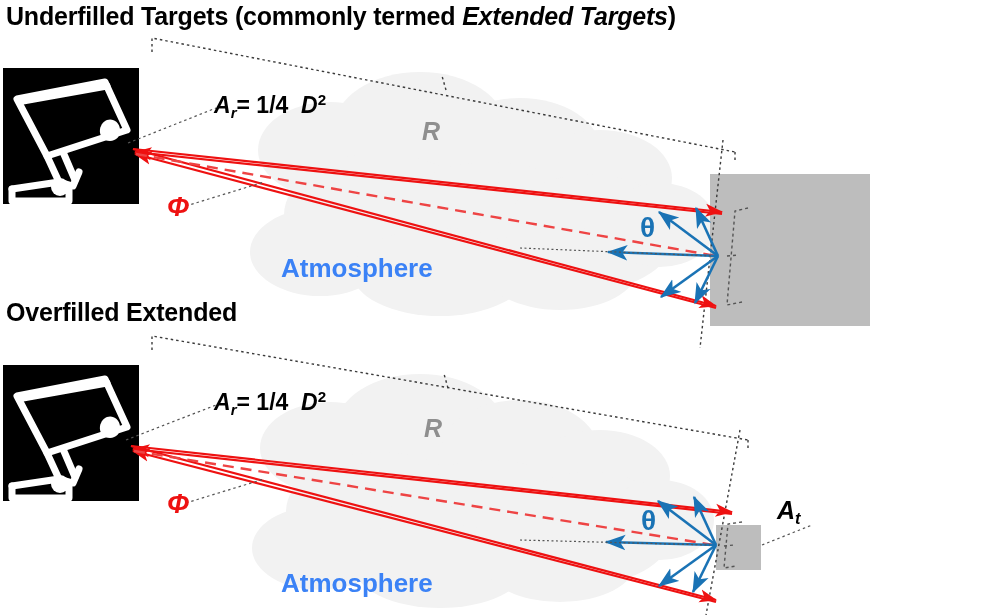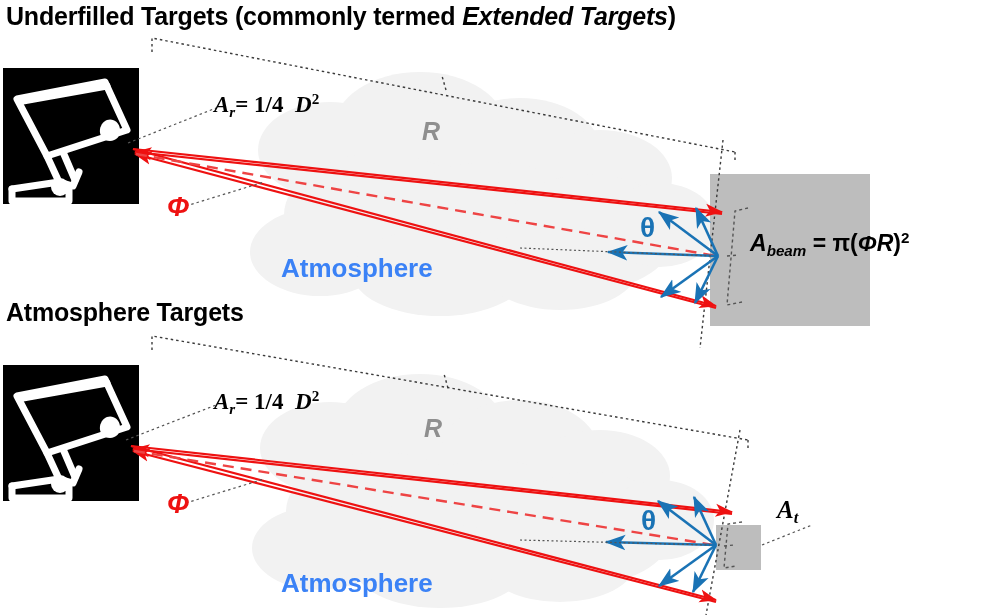--- a/index.html
+++ b/index.html
@@ -36,21 +36,21 @@
     font-weight: bold;
     font-size: 25px;
     color: #000000;
     white-space: nowrap;
     letter-spacing: -0.2px;
   }
   .section-title .ital { font-style: italic; }
 
   
   .formula {
-    font-family: Liberation Serif, serif;
+    font-family: Liberation Sans, sans-serif;
     font-weight: bold;
     font-style: italic;
     font-size: 23px;
     color: #000000;
     white-space: nowrap;
   }
   .formula sub {
     font-size: 0.66em;
     vertical-align: baseline;
     position: relative;
@@ -310,26 +310,23 @@
   </div>
 
   <div class="abs phi-label" style="left:167px; top:192px;">Φ</div>
 
   <div class="abs range-label" style="left:422px; top:117px;">R</div>
 
   <div class="abs atmos-label" style="left:281px; top:253px;">Atmosphere</div>
 
   <div class="abs theta-label" style="left:640px; top:212px;">θ</div>
 
-  <div class="abs beam-formula" style="left:750px; top:230px;">
-    <span class="it">A</span><sub>beam</sub>&nbsp;<span>= π(</span><span class="it">Φ</span><span class="it">R</span><span>)</span><sup>2</sup>
-  </div>
 
   <div class="abs section-title" style="left:6px; top:298px;">
-    <span>Atmosphere Targets</span>
+    <span>Overfilled Extended</span>
   </div>
 
   <div class="abs formula" style="left:214px; top:389px;">
     <span>A</span><sub>r</sub><span class="upr">= 1/4</span>&nbsp;&nbsp;<span>D</span><sup class="upr">2</sup>
   </div>
 
   <div class="abs phi-label" style="left:167px; top:489px;">Φ</div>
 
   <div class="abs range-label" style="left:424px; top:414px;">R</div>
 

